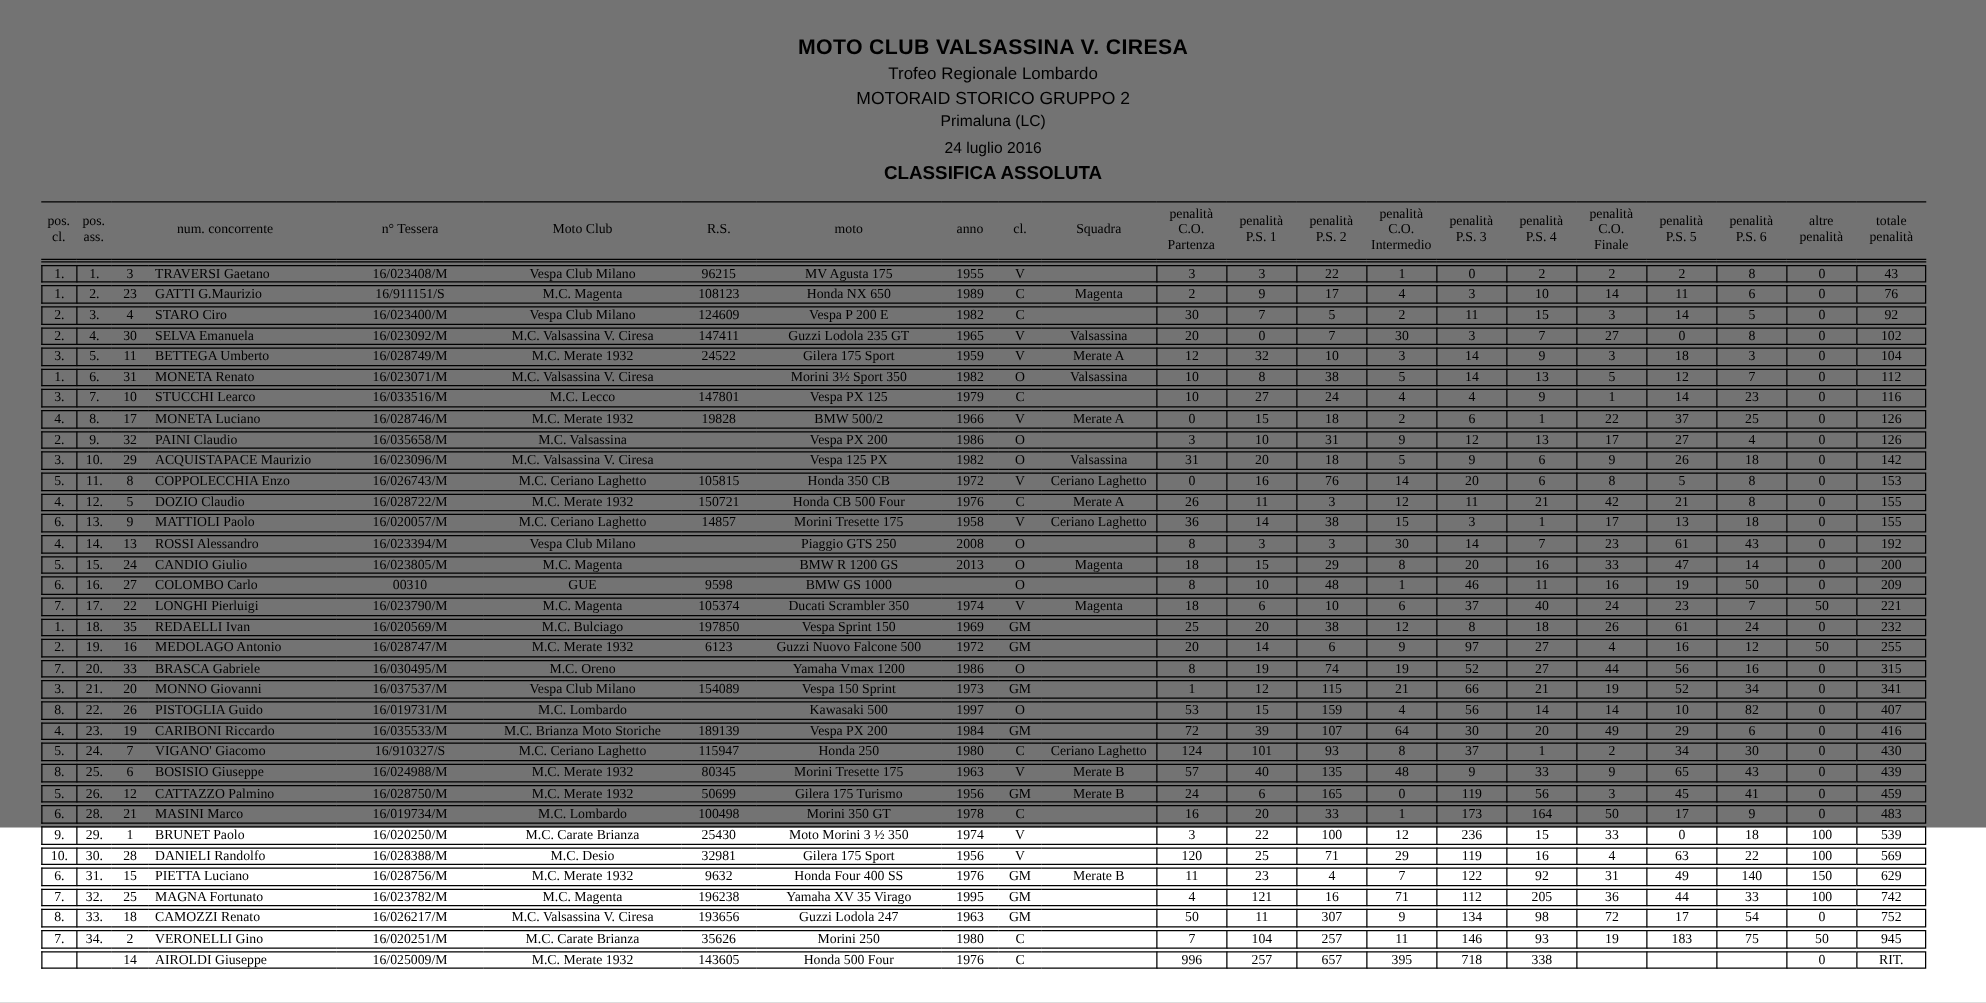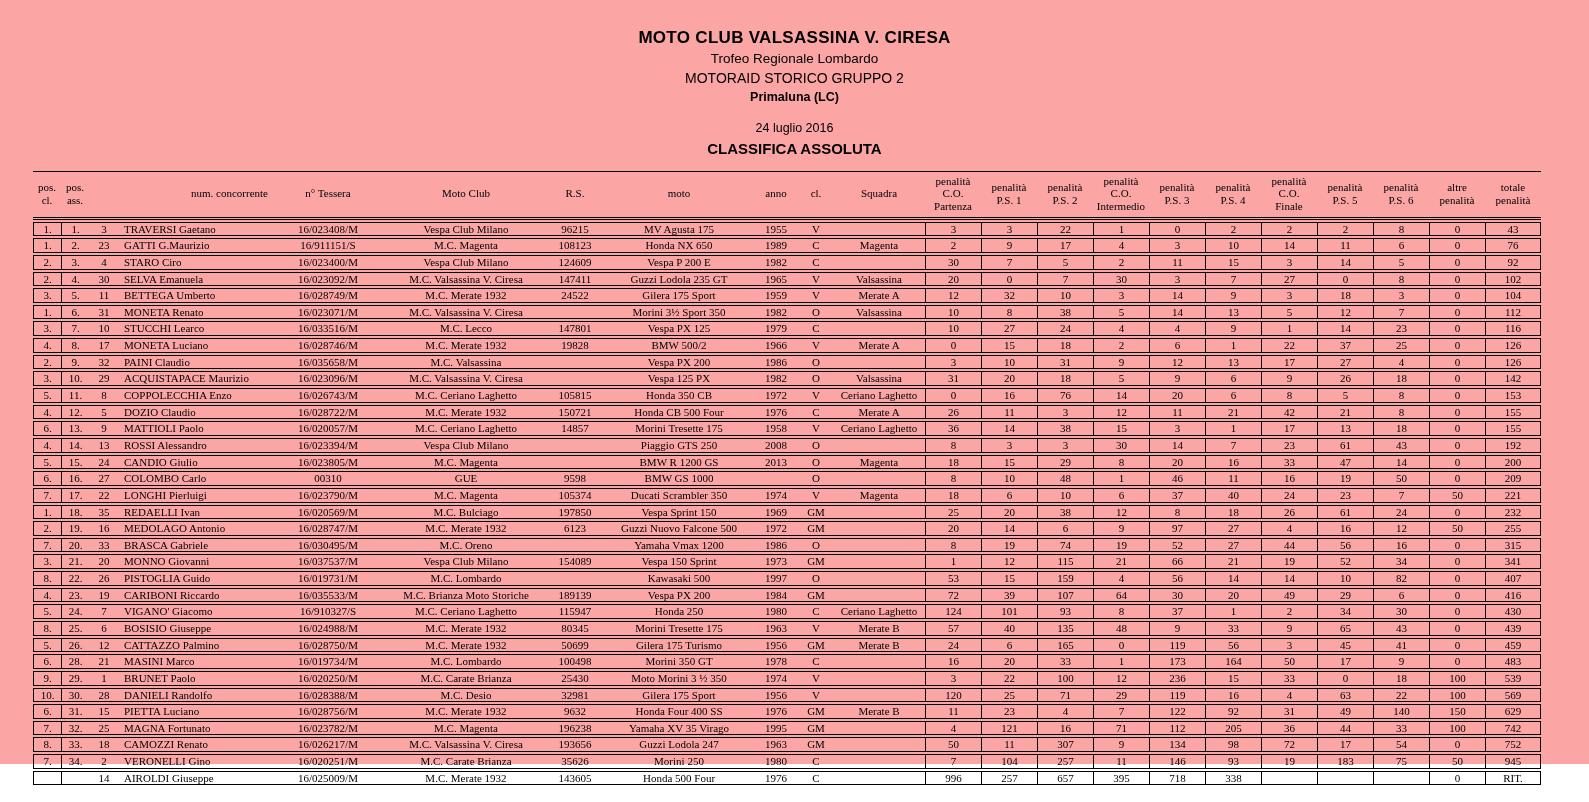--- a/index.html
+++ b/index.html
@@ -6,39 +6,39 @@
     margin: 0;
     padding: 0;
     background: #ffffff;
     width: 1589px;
     height: 802px;
     overflow: hidden;
     color: #000;
   }
   .page {
     width: 1589px;
-    height: 764px;
-    background: #fca5a5;
+    height: 662px;
+    background: #737373;
     font-family: "Liberation Serif", serif;
   }
   .title-block {
     text-align: center;
     padding-top: 27px;
     font-family: "Liberation Sans", sans-serif;
     line-height: 1.25;
   }
   .title-main {
     font-size: 17px;
     font-weight: bold;
     letter-spacing: 0.3px;
     margin-bottom: 3px;
   }
   .title-sub1 { font-size: 13.5px; margin-bottom: 2px; }
   .title-sub2 { font-size: 14px; margin-bottom: 2px; }
-  .title-loc  { font-size: 12.5px; margin-bottom: 16px; font-weight: bold; }
+  .title-loc  { font-size: 12.5px; margin-bottom: 6px; }
   .title-date { font-size: 12.5px; margin-bottom: 3px; }
   .title-class { font-size: 15px; margin-bottom: 0; font-weight: bold; }
 
   table.results {
     margin: 10px 0 0 33px;
     border-collapse: separate;
     border-spacing: 0 2px;
     table-layout: fixed;
     width: 1508px;
     font-family: "Liberation Serif", serif;
@@ -49,21 +49,21 @@
     font-size: 11px;
     line-height: 1.15;
     white-space: pre-line;
     vertical-align: middle;
     text-align: center;
     border-top: 1px solid #000;
     border-bottom: 3px double #000;
     padding: 2px 1px 3px 1px;
     height: 40px;
   }
-  th:nth-child(3) { text-align: right; padding-left: 3px; }
+  th:nth-child(3) { text-align: center; padding-left: 3px; }
   td {
     border-top: 1px solid #000;
     border-bottom: 1px solid #000;
     text-align: center;
     vertical-align: middle;
     height: 12px;
     padding: 0 2px;
     line-height: 1.15;
     white-space: nowrap;
     overflow: hidden;

